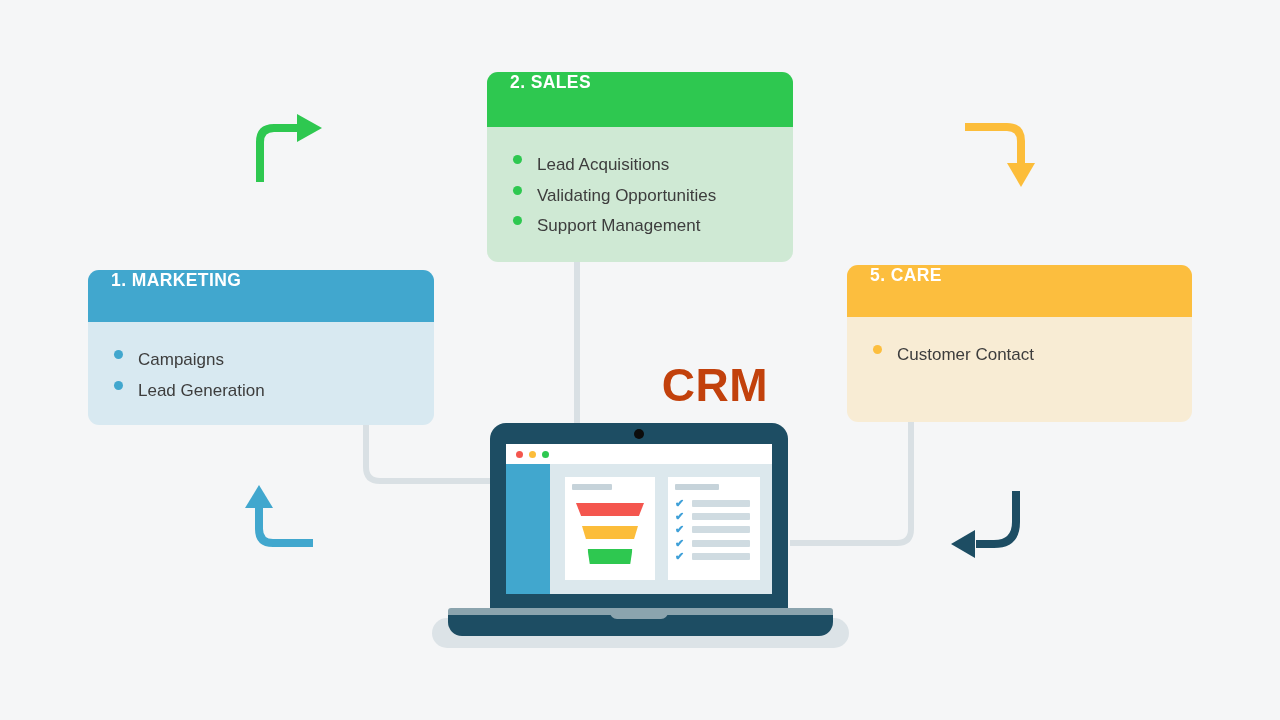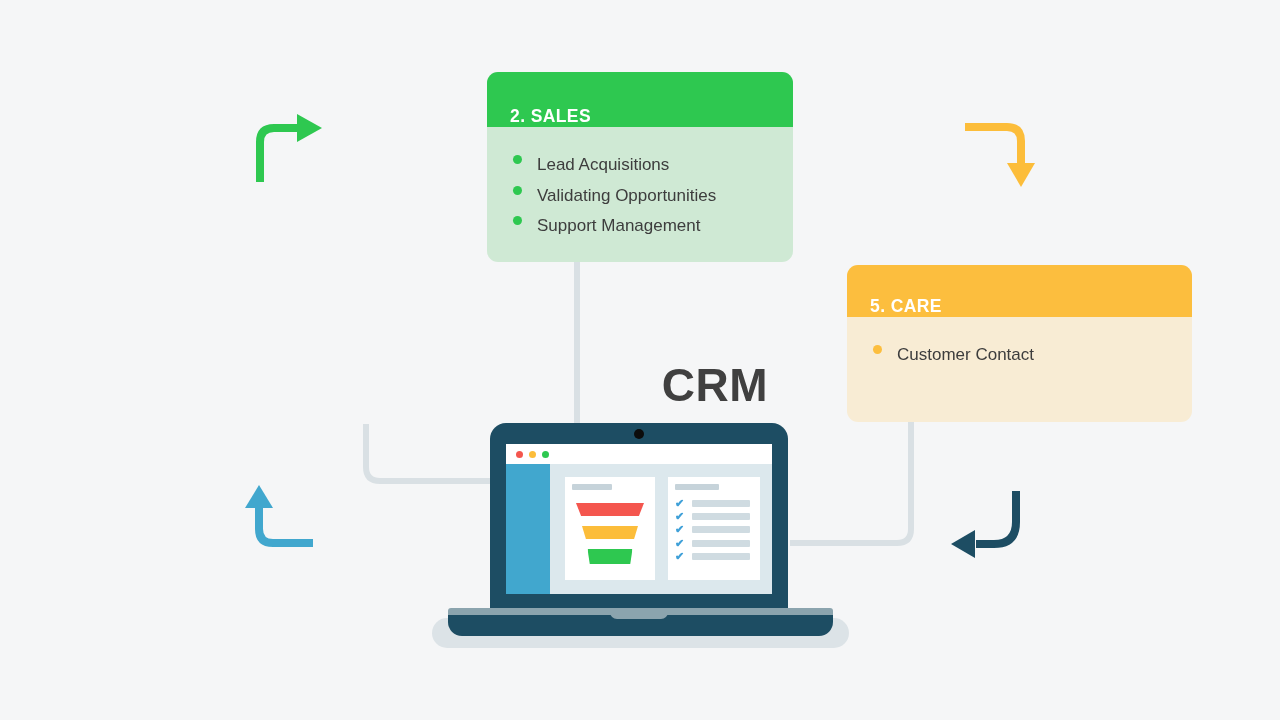--- a/index.html
+++ b/index.html
@@ -22,21 +22,21 @@
     position: absolute;
     border-radius: 11px;
     overflow: hidden;
   }
   .card-header {
     color: #ffffff;
     font-weight: bold;
     font-size: 17.5px;
     letter-spacing: 0.4px;
     display: flex;
-    align-items: flex-end;
+    align-items: flex-start;
     padding-left: 23px;
   }
   .card-body { padding: 28px 0 0 26px; }
   .card-item {
     display: flex;
     align-items: flex-start;
     height: 30.5px;
     font-size: 17px;
     color: #3d3d3d;
   }
@@ -56,21 +56,21 @@
   .card-care .card-header { height: 52px; background: #fcbe3e; }
   .card-care .bullet-dot  { background: #fcbe3e; }
   
   .crm-label {
     position: absolute;
     left: 640px; top: 358px; width: 150px;
     text-align: center;
     font-size: 46px;
     font-weight: bold;
     letter-spacing: 0.5px;
-    color: #404040;
+    color: #c2410c;
   }
   
   .laptop-shadow {
     position: absolute;
     left: 432px; top: 618px; width: 417px; height: 30px;
     background: #dce3e7; border-radius: 15px;
   }
   .laptop-base-strip {
     position: absolute;
     left: 448px; top: 608px; width: 385px; height: 7px;
@@ -162,20 +162,35 @@
       <path d="M 313 543 L 273 543 Q 259 543 259 529 L 259 507" fill="none" stroke="#41a7ce" stroke-width="8"></path>
       <polygon points="245,508 273,508 259,485" fill="#41a7ce"></polygon>
     </g>
 
     <g>
       <path d="M 1016 491 L 1016 522 Q 1016 544 994 544 L 976 544" fill="none" stroke="#1d4d63" stroke-width="8"></path>
       <polygon points="975,530 975,558 951,544" fill="#1d4d63"></polygon>
     </g>
   </svg>
 
+  <div class="card card-marketing">
+    <div class="card-header">
+      <span>1. MARKETING</span>
+    </div>
+    <div class="card-body">
+      <div class="card-item">
+        <span class="bullet-dot"></span>
+        <span>Campaigns</span>
+      </div>
+      <div class="card-item">
+        <span class="bullet-dot"></span>
+        <span>Lead Generation</span>
+      </div>
+    </div>
+  </div>
 
   <div class="card card-sales">
     <div class="card-header">
       <span>2. SALES</span>
     </div>
     <div class="card-body">
       <div class="card-item">
         <span class="bullet-dot"></span>
         <span>Lead Acquisitions</span>
       </div>

